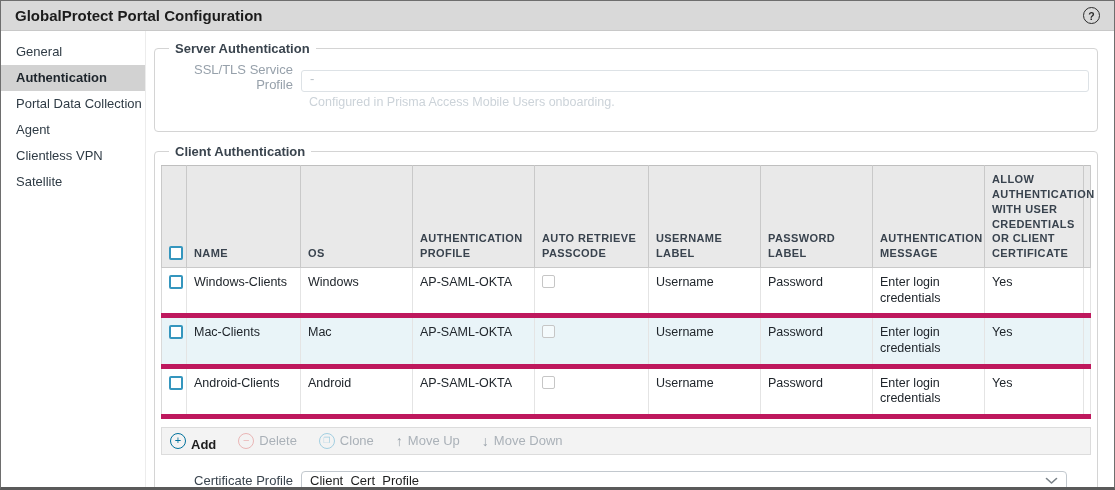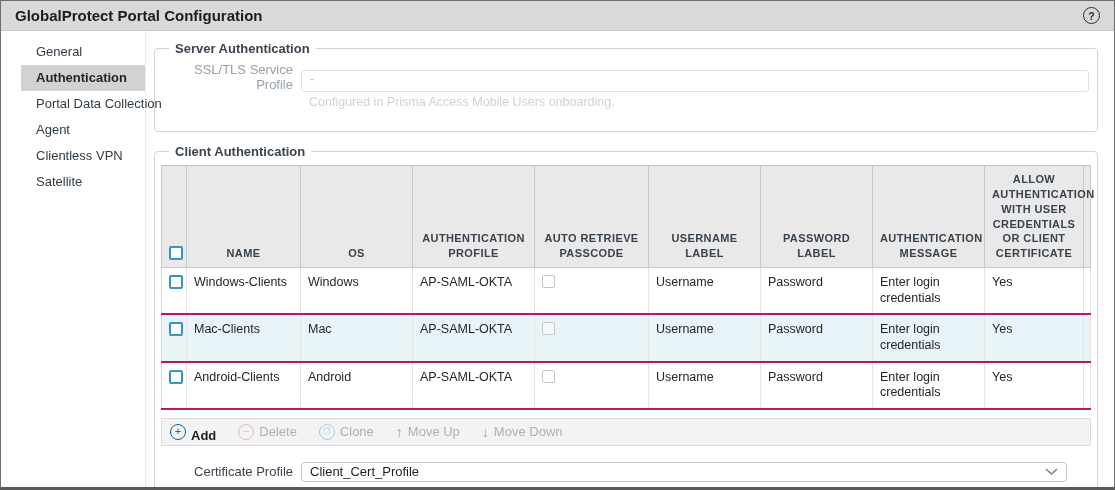--- a/index.html
+++ b/index.html
@@ -19,46 +19,46 @@
   .help-circle {
     width:17px; height:17px; border:1.4px solid #2b2b2b; border-radius:50%;
     display:flex; align-items:center; justify-content:center;
     font-size:10.5px; font-weight:700; color:#2b2b2b; cursor:pointer;
   }
   
   .body { display:flex; height:457px; }
   .sidebar { width:145px; background:#fff; border-right:1px solid #ececec; padding-top:8px; flex-shrink:0; }
   .side-item {
     height:26px; line-height:26px; padding-left:15px; font-size:13px;
-    color:#2f3b45; cursor:pointer; white-space:nowrap;margin-left:20px;
+    color:#2f3b45; cursor:pointer; white-space:nowrap;
   }
   .side-item.selected { background:#d2d2d2; font-weight:700; color:#1d242b; }
   .content { flex:1; padding:10px 16px 0 8px; display:flex; flex-direction:column; }
   
   fieldset { border:1px solid #d4d4d4; border-radius:4px; padding:4px 6px 8px 6px; }
   fieldset legend { font-size:13px; font-weight:700; color:#3a444e; padding:0 6px; margin-left:8px; }
   .fs-server { margin-bottom:12px; }
   .form-row { display:flex; align-items:flex-end; margin-top:2px; }
   .form-label { width:140px; text-align:right; padding-right:8px; font-size:13px; color:#97a1ab; flex-shrink:0; }
   .form-label.dark { color:#3a444e; }
   .ssl-input {
     flex:1; height:22px; border:1px solid #dde2e6; border-radius:3px;
     padding:0 8px; font-size:13px; color:#b9c1c8; background:#fff; margin-right:2px;
   }
   .helper { margin-left:148px; font-size:12.5px; color:#ccd3d9; margin-top:3px; margin-bottom:14px; }
   
   table.grid { border-collapse:collapse; table-layout:fixed; width:100%; margin-top:2px; }
   table.grid th {
     background:#e9e9e9; border:1px solid #c9c9c9; border-top:1px solid #bfbfbf;
     font-size:11px; font-weight:700; color:#39434e; letter-spacing:.4px;
-    text-align:center; vertical-align:bottom; padding:6px 7px; line-height:1.35;
+    text-align:left; vertical-align:bottom; padding:6px 7px; line-height:1.35;
     text-transform:uppercase;
   }
   table.grid td {
-    border-right:1px solid #e4e4e4; border-bottom:2px solid #be185d;
+    border-right:1px solid #e4e4e4; border-bottom:5px solid #be185d;
     font-size:12.5px; color:#20262c; padding:7px 7px; vertical-align:top; line-height:1.25;
     background:#fff; height:35px;
   }
   table.grid td:first-child { border-left:1px solid #d9d9d9; }
   tr.alt td { background:#e9f4f8; }
   .cb {
     width:14px; height:14px; border:2px solid #3596be; border-radius:2px; background:#fff; cursor:pointer;
   }
   .cb-gray { width:13px; height:13px; border:1px solid #c6c6c6; border-radius:2px; background:rgba(255,255,255,.5); cursor:pointer; }
   th .cb { margin-bottom:1px; }

